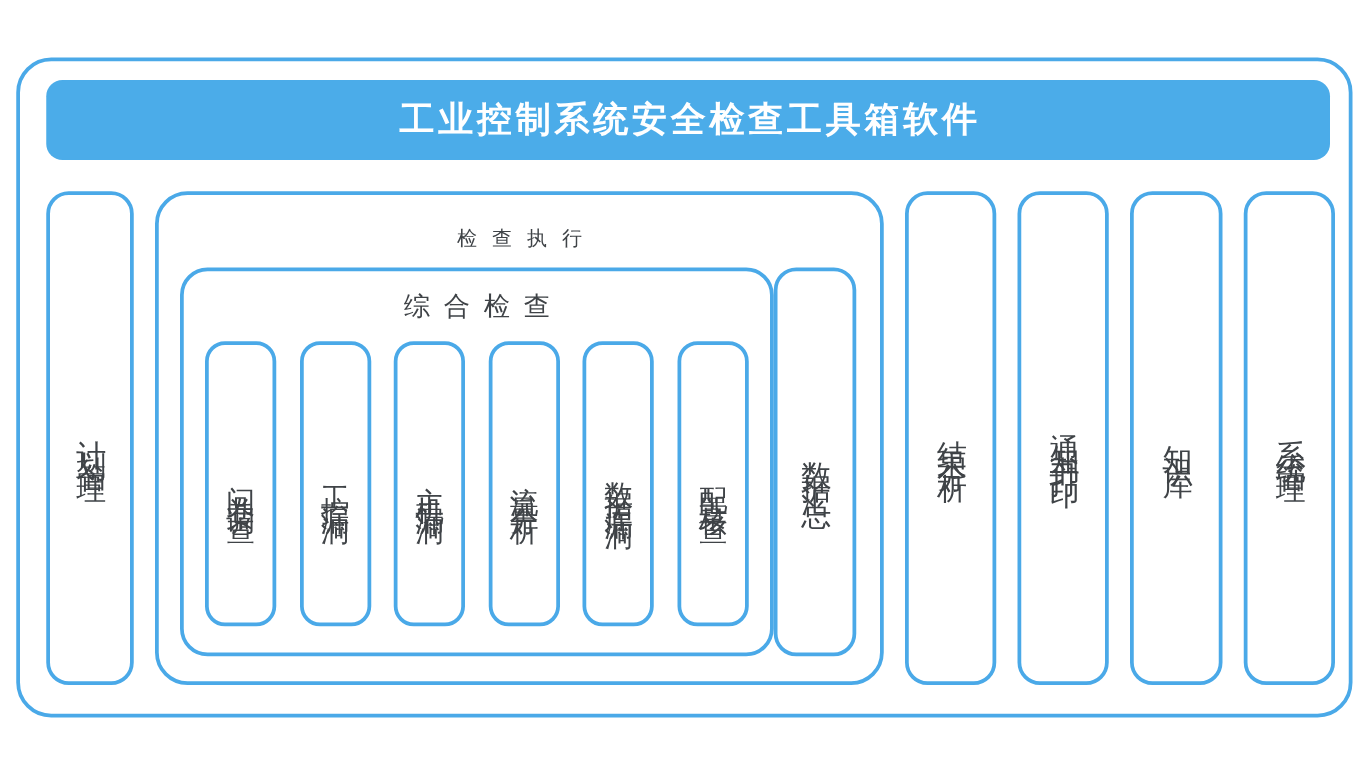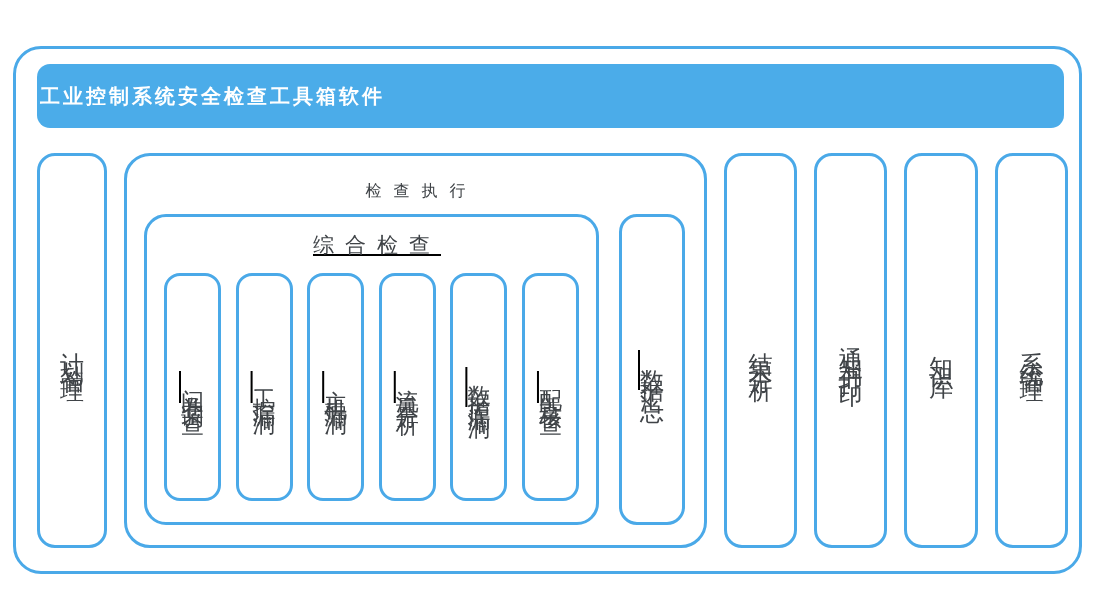--- a/index.html
+++ b/index.html
@@ -26,23 +26,23 @@
     border: 3px solid var(--border);
     border-radius: 28px;
     background: var(--bg);
   }
   .header {
     position: absolute;
     left: 21px; right: 15px; top: 15px;
     height: 64px;
     background: var(--accent);
     border-radius: 13px;
-    display: flex; align-items: center; 
+    display: flex; align-items: center; justify-content: center;
     color: var(--title-text);
-    font-size: 20px;
+    font-size: 28px;
     font-weight: bold;
     letter-spacing: 3px;
     text-indent: 3px;
   }
   .row {
     position: absolute;
     left: 21px; right: 11px; top: 104px;
     height: 395px;
     display: flex;
     justify-content: space-between;
@@ -82,23 +82,21 @@
     padding-top: 12px;
     display: flex; align-items: center; justify-content: center;
     font-size: 16px;
     color: var(--text);
     letter-spacing: 12px;
     text-indent: 12px;
   }
   .exec-body {
     flex: 1;
     display: flex;
-    gap: 20px;
     padding: 0 19px 20px 17px;
-    text-decoration: underline;
   }
   .comp {
     flex: 1;
     border: 3px solid var(--border);
     border-radius: 22px;
     display: flex; flex-direction: column;
     background: var(--bg);
   }
   .comp-title {
     height: 56px;

